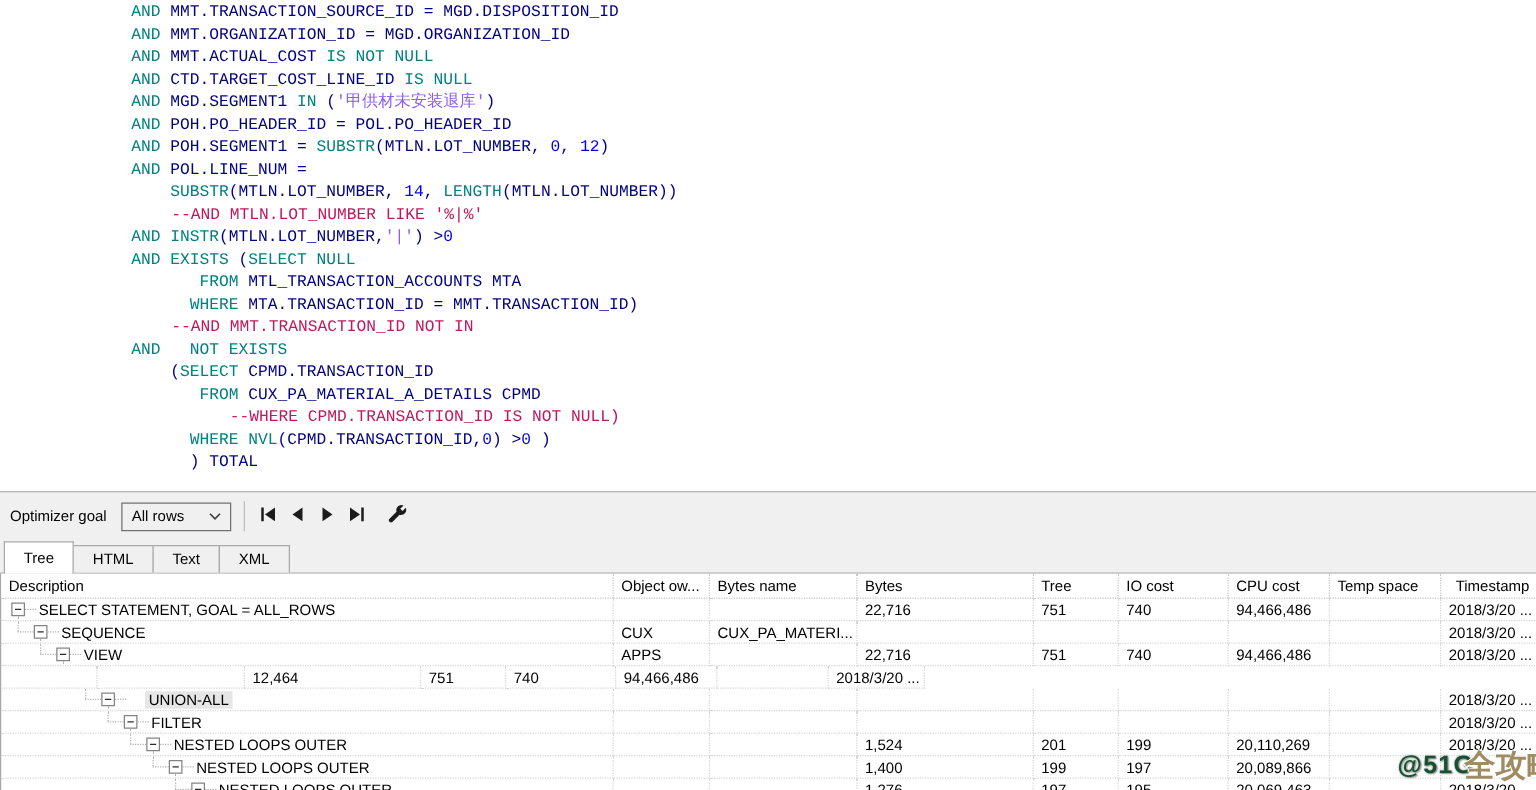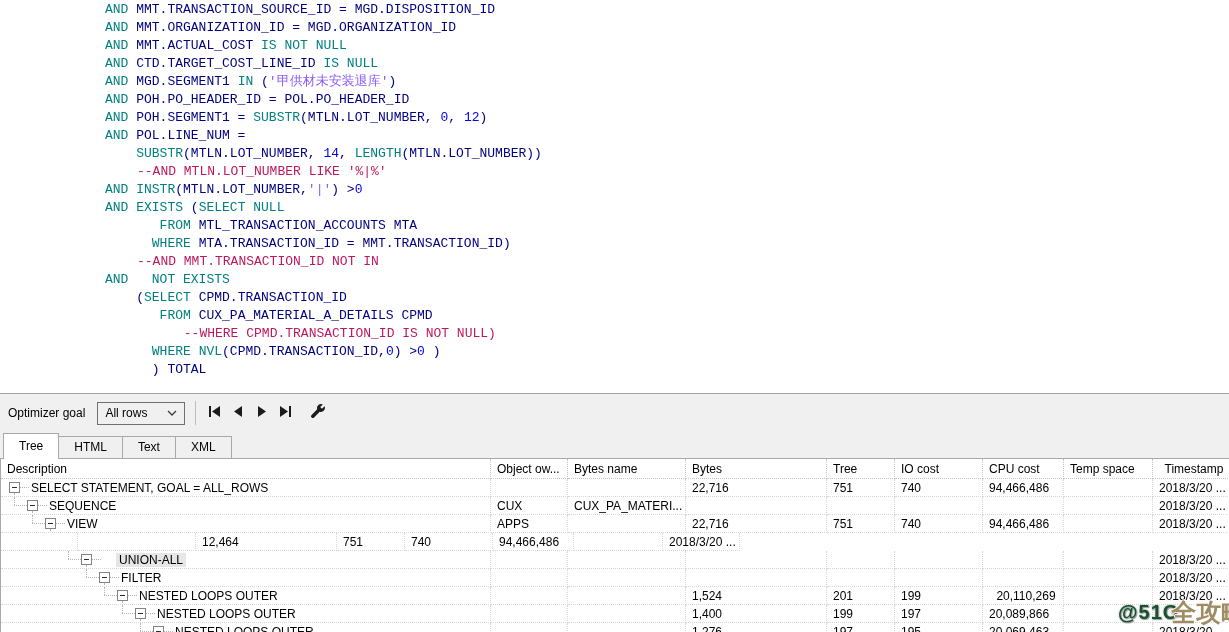--- a/index.html
+++ b/index.html
@@ -268,21 +268,21 @@
               <span class="minus"></span>
             </span>
             <span class="tree-stub" style="left: 127px;"></span>
             <span class="tree-label" style="left: 135px;">NESTED LOOPS OUTER</span>
           </div>
           <div class="td" style="width: 77px;"></div>
           <div class="td" style="width: 118px;"></div>
           <div class="td" style="width: 141px;">1,524</div>
           <div class="td" style="width: 68px;">201</div>
           <div class="td" style="width: 88px;">199</div>
-          <div class="td" style="width: 81px; text-align: center;">20,110,269</div>
+          <div class="td" style="width: 81px;">20,110,269</div>
           <div class="td" style="width: 89px;"></div>
           <div class="td" style="width: 77px;">2018/3/20 ...</div>
         </div>
         <div class="trow">
           <div class="td desc" style="width: 490px;">
             <div class="conn-v" style="left: 121px; top: 0px; height: 8px;"></div>
             <div class="conn-h" style="left: 121px; top: 8px; width: 13px;"></div>
             <div class="conn-v" style="left: 139px; top: 14px; height: 4px;"></div>
             <span class="tree-box" style="left: 134px;">
               <span class="minus"></span>

